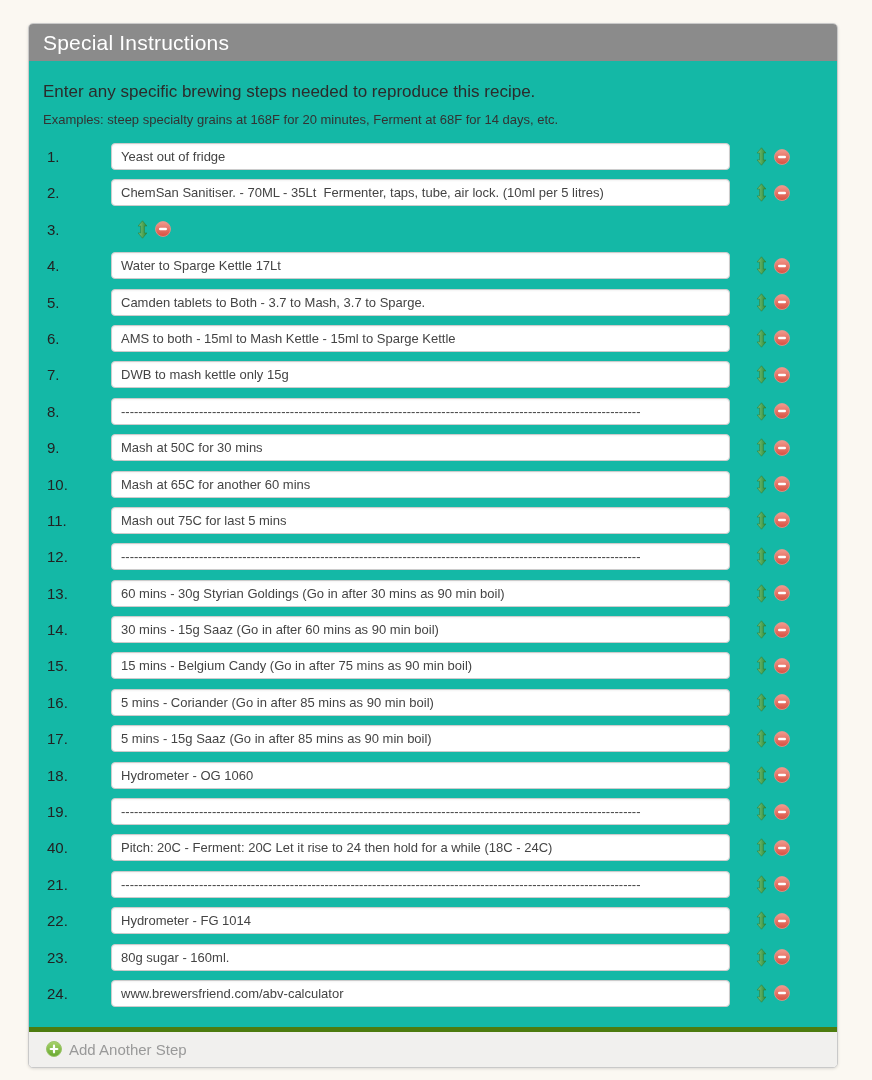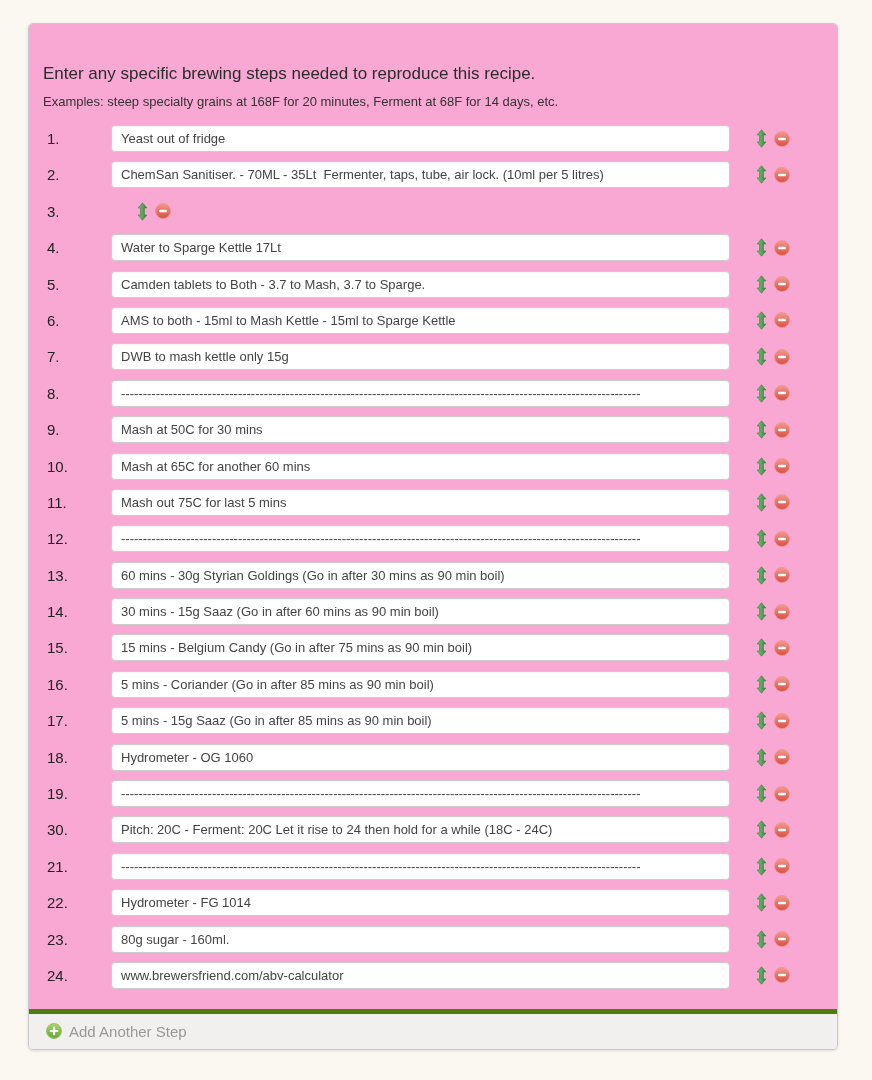--- a/index.html
+++ b/index.html
@@ -27,22 +27,22 @@
     align-items: center;
     padding-left: 14px;
   }
   .panel-title {
     color: #ffffff;
     font-size: 21px;
     font-weight: 400;
     letter-spacing: 0.2px;
   }
   .panel-body {
-    background: #f9a8d4;
-    padding: 39px 0 20px 0;
+    background: #14b8a6;
+    padding: 20px 0 20px 0;
   }
   .intro-text {
     font-size: 17px;
     line-height: 22px;
     color: #2b2b2b;
     padding-left: 14px;
     margin-bottom: 9px;
   }
   .examples-text {
     font-size: 13px;
@@ -116,20 +116,23 @@
   }
   .add-step-label {
     font-size: 15px;
     color: #999999;
   }
 </style>
 </head>
 <body>
 
 <div class="panel">
+  <div class="panel-header">
+    <span class="panel-title">Special Instructions</span>
+  </div>
 
   <div class="panel-body">
     <div class="intro-text">Enter any specific brewing steps needed to reproduce this recipe.</div>
     <div class="examples-text">Examples: steep specialty grains at 168F for 20 minutes, Ferment at 68F for 14 days, etc.</div>
 
     <div class="steps-list">
   <div class="step-row">
     <span class="step-number">1.</span>
     <input class="step-input" type="text" value="Yeast out of fridge" style="">
     <span class="row-icons">
@@ -692,21 +695,21 @@
             </linearGradient>
           </defs>
           <circle cx="8" cy="8" r="7.5" fill="url(#rmGrad)" stroke="#e8968c" stroke-width="0.8"></circle>
           <rect x="4" y="6.8" width="8" height="2.4" rx="1.2" fill="#ffffff"></rect>
         </svg>
       </button>
     </span>
   </div>
 
   <div class="step-row">
-    <span class="step-number">30.</span>
+    <span class="step-number">40.</span>
     <input class="step-input" type="text" value="Pitch: 20C - Ferment: 20C Let it rise to 24 then hold for a while (18C - 24C)" style="">
     <span class="row-icons">
       <button class="icon-btn" title="">
         <svg width="11" height="19" viewBox="0 0 12 20">
           <defs>
             <linearGradient id="mvGrad" x1="0" y1="0" x2="1" y2="0">
               <stop offset="0" stop-color="#7cc47f"></stop>
               <stop offset="1" stop-color="#2e8a33"></stop>
             </linearGradient>
           </defs>

